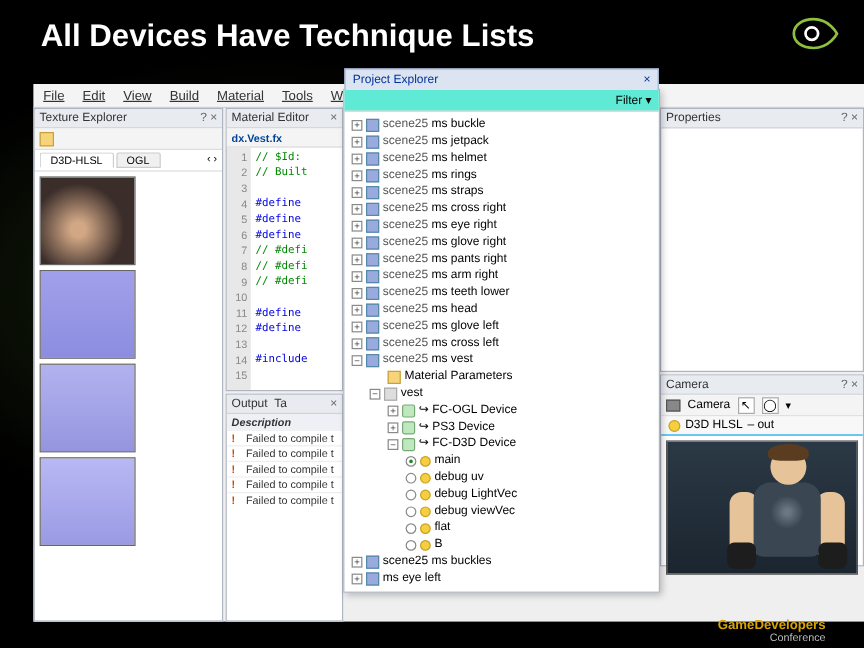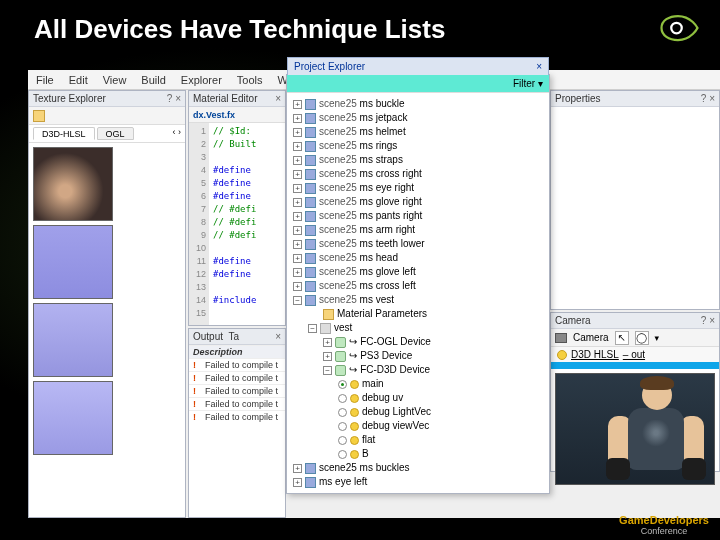--- a/index.html
+++ b/index.html
@@ -29,21 +29,21 @@
   .logo svg { width: 48px; height: 36px; }
   .app-area {
     position: absolute; top: 70px; left: 28px; right: 0; bottom: 22px;
     background: #efefef;
     z-index: 2;
   }
   .menubar {
     height: 20px; background: #f4f4f4; border-bottom: 1px solid #cfcfcf;
     display: flex; align-items: center; gap: 15px; padding: 0 8px;
   }
-  .menubar span { font-size: 11px; color: #333; }
+  .menubar span { font-size: 11px; color: #333; text-decoration: underline; }
   .pane {
     position: absolute; background: #fff; border: 1px solid #aeb4c2;
     font-size: 10px;
   }
   .pane-title {
     background: #e8ebf0; color: #333; font-size: 10px;
     padding: 2px 4px; border-bottom: 1px solid #cfd3dc;
     display: flex; justify-content: space-between; align-items: center;
   }
   .pane-title .close { color: #666; font-size: 10px; }
@@ -109,21 +109,21 @@
   .ico-radio { width:9px;height:9px;border:1px solid #888;border-radius:50%;background:#fff;position:relative;}
   .ico-radio.on::after{content:"";position:absolute;inset:2px;background:#1b8a1b;border-radius:50%;}
   .ico-yell { width:9px;height:9px;border-radius:50%;background:#f5cf3f;border:1px solid #c9a020;}
   
   .props { top: 20px; right: 0; width: 170px; height: 220px; }
   
   .scene-pane { top: 242px; right: 0; width: 170px; height: 160px; }
   .scene-toolbar { height: 18px; background:#f4f4f4; border-bottom:1px solid #ddd; display:flex; align-items:center; gap:6px; padding:0 4px;}
   .scene-toolbar span { font-size:10px; }
   .scene-toolbar .arrow-ico { width:14px;height:14px;border:1px solid #aaa;background:#fff;display:flex;align-items:center;justify-content:center;}
-  .scene-info { padding:2px 6px; font-size:10px; display:flex; align-items:center; gap:4px; background:#f8f8f8; border-bottom:7px solid #0ea5e9;text-decoration:underline;}
+  .scene-info { padding:2px 6px; font-size:10px; display:flex; align-items:center; gap:4px; background:#f8f8f8; border-bottom:1px solid #0ea5e9;}
   .yellow-dot{width:10px;height:10px;border-radius:50%;background:#f5cf3f;border:1px solid #c9a020;}
   .render-view {
     margin:4px; height:calc(100% - 46px);
     background: linear-gradient(#2b3946, #1b252f);
     border:1px solid #555; position:relative; overflow:hidden;
   }
   .character {
     position:absolute; right:2px; bottom:0; width:110px; height:120px;
   }
   .char-body{position:absolute;left:26px;top:44px;width:56px;height:62px;
@@ -132,22 +132,22 @@
     background:radial-gradient(circle at 50% 40%,#6a7884 8%,#3a4652 50%);border-radius:8px;}
   .char-head{position:absolute;left:40px;top:16px;width:30px;height:30px;
     background:#e7c39a;border-radius:50%;}
   .char-hair{position:absolute;left:38px;top:12px;width:34px;height:14px;background:#5a3c20;border-radius:50% 50% 30% 30%;}
   .char-arm-l{position:absolute;left:6px;top:52px;width:24px;height:56px;background:#e7c39a;border-radius:10px;}
   .char-arm-r{position:absolute;left:78px;top:52px;width:24px;height:56px;background:#e7c39a;border-radius:10px;}
   .char-glove-l{position:absolute;left:4px;top:94px;width:24px;height:22px;background:#1d1d1d;border-radius:6px;}
   .char-glove-r{position:absolute;left:80px;top:94px;width:24px;height:22px;background:#1d1d1d;border-radius:6px;}
   
   .footer-logo {
-    position:absolute; right:11px; bottom:4px; z-index:6;
-    font-size:9px; color:#bbb; text-align:center; line-height:10px;
+    position:absolute; right:32px; bottom:4px; z-index:6;
+    font-size:9px; color:#bbb; text-align:right; line-height:10px;
   }
   .footer-logo b { color:#d9a400; font-size:11px;}
 </style>
 </head>
 <body>
 
 <div class="bg-swirl"></div>
 
 <div class="slide-title">All Devices Have Technique Lists</div>
 
@@ -158,21 +158,21 @@
   </svg>
 </div>
 
 <div class="app-area">
 
   <div class="menubar">
     <span>File</span>
     <span>Edit</span>
     <span>View</span>
     <span>Build</span>
-    <span>Explorer</span>
+    <span>Material</span>
     <span>Tools</span>
     <span>Window</span>
   </div>
 
   <div class="pane texture-explorer">
     <div class="pane-title">
       <span>Texture Explorer</span>
       <span class="close">? ×</span>
     </div>
     <div class="tex-toolbar">

